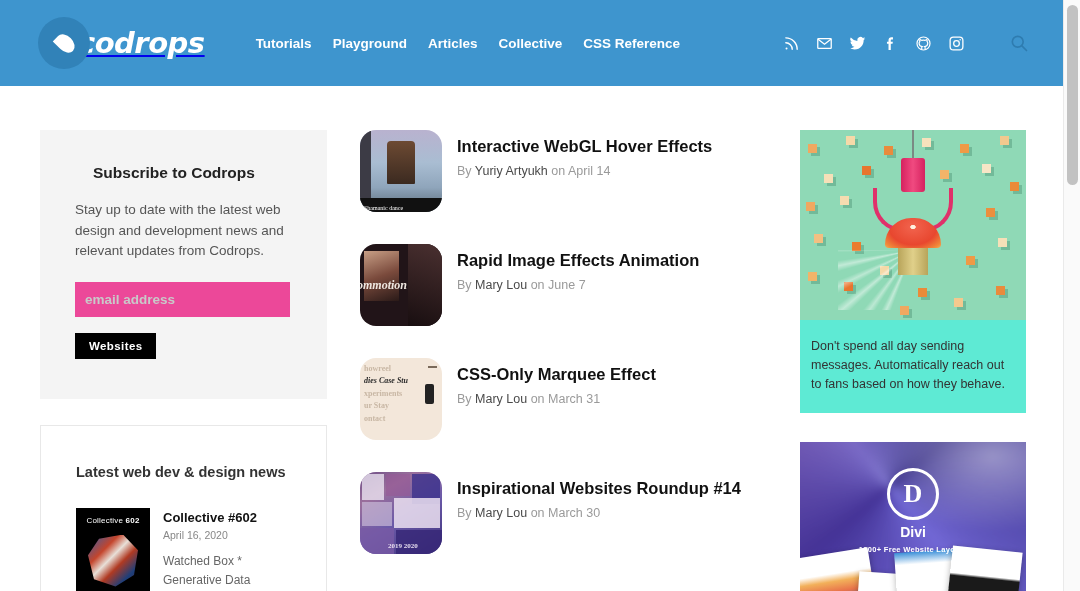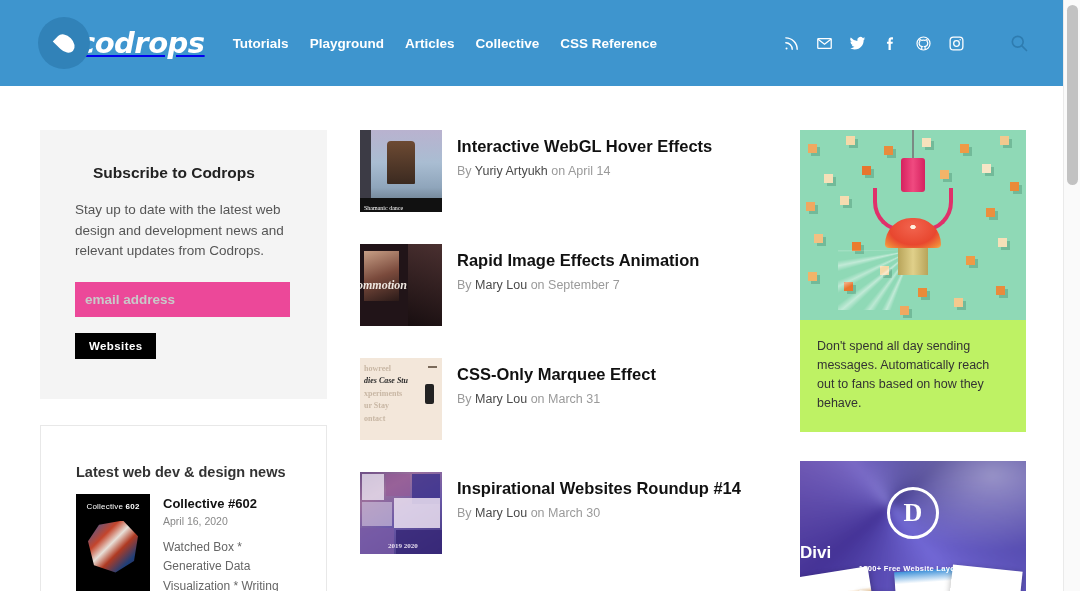--- a/index.html
+++ b/index.html
@@ -42,21 +42,21 @@
     margin-left: -12px;
     color: #fff;
     font-size: 29px;
     font-weight: bold;
     font-style: italic;
     letter-spacing: -0.5px;
     font-family: "DejaVu Sans", sans-serif;
   }
   .nav {
     display: flex; align-items: center;
-    margin-left: 28px;
+    margin-left: 51px;
     gap: 21px;
   }
   .nav a {
     color: #ffffff;
     font-size: 13.5px;
     font-weight: bold;
     text-decoration: none;
     white-space: nowrap;
   }
   .header-right {
@@ -117,21 +117,21 @@
   }
 
   .news-box {
     margin-top: 26px;
     border: 1px solid #e8e8e8;
     width: 287px;
     height: 185px;
     padding: 38px 35px 0 35px;
     overflow: hidden;
   }
-  .news-title { font-size: 14.5px; font-weight: bold; color: #333; margin-bottom: 14px; }
+  .news-title { font-size: 14.5px; font-weight: bold; color: #333; margin-bottom: 28px; }
   .news-item { display: flex; gap: 13px; }
   .news-thumb {
     width: 74px; height: 100px;
     flex: none;
     background: #000;
     position: relative;
     overflow: hidden;
   }
   .nt-label {
     position: absolute; top: 8px; left: 0; right: 0;
@@ -154,20 +154,21 @@
   .nm-excerpt { font-size: 12px; color: #666; line-height: 1.6; margin-top: 11px; }
 
   
   .main { position: absolute; left: 360px; top: 44px; width: 400px; }
   .article { display: flex; gap: 15px; margin-bottom: 32px; }
   .art-thumb {
     width: 82px; height: 82px; flex: none;
     overflow: hidden;
     position: relative;
     background: #ccc;
+    border-radius: 16px;
   }
   .art-body { padding-top: 7px; }
   .art-title {
     font-size: 16.5px; font-weight: bold; color: #111;
     line-height: 1.2; margin-bottom: 7px; white-space: nowrap;
   }
   .art-by { font-size: 12.5px; color: #9a9a9a; }
   .art-by .author { color: #4a4a4a; }
 
   
@@ -278,22 +279,22 @@
     background: conic-gradient(from 200deg at 50% 0%,
       rgba(255,255,255,0.0) 0deg, rgba(255,255,255,0.45) 4deg, rgba(255,255,255,0) 8deg,
       rgba(255,255,255,0) 12deg, rgba(255,255,255,0.4) 16deg, rgba(255,255,255,0) 20deg,
       rgba(255,255,255,0) 26deg, rgba(255,255,255,0.45) 30deg, rgba(255,255,255,0) 34deg,
       rgba(255,255,255,0) 40deg, rgba(255,255,255,0.4) 44deg, rgba(255,255,255,0) 48deg,
       rgba(255,255,255,0) 54deg, rgba(255,255,255,0.45) 58deg, rgba(255,255,255,0) 62deg,
       rgba(255,255,255,0) 68deg, rgba(255,255,255,0.4) 72deg, rgba(255,255,255,0) 76deg,
       rgba(255,255,255,0) 82deg, rgba(255,255,255,0.45) 86deg, rgba(255,255,255,0) 90deg);
   }
   .ad1-cap {
-    background: #bef264;
-    padding: 17px 17px 19px 17px;
+    background: #5eead4;
+    padding: 17px 17px 19px 11px;
     font-size: 12.5px;
     line-height: 1.52;
     color: #333;
   }
   .ad2 {
     margin-top: 29px;
     width: 226px; height: 155px;
     position: relative; overflow: hidden;
     background: linear-gradient(120deg,#4b2f86 0%,#3a3fa0 35%,#5b4fb8 60%,#2f2a7a 100%);
   }
@@ -309,22 +310,22 @@
   .divi-logo {
     position:absolute; left:50%; top:26px; transform:translateX(-50%);
     width:52px; height:52px; border-radius:50%;
     border:3px solid #fff;
     display:flex; align-items:center; justify-content:center;
     color:#fff; font-size:26px; font-weight:bold;
     font-family:"Liberation Serif", serif;
     z-index:3;
   }
   .divi-name {
-    position:absolute; left:0; right:0; top:82px; text-align:left;
-    color:#fff; font-size:17px; font-weight:bold; z-index:3;
+    position:absolute; left:0; right:0; top:82px; text-align:center;
+    color:#fff; font-size:14px; font-weight:bold; z-index:3;
   }
   .divi-sub {
     position:absolute; left:0; right:0; top:103px; text-align:center;
     color:#fff; font-size:7.5px; font-weight:bold; letter-spacing:0.3px; z-index:3;
   }
   .divi-screens { position:absolute; left:0; bottom:0; width:100%; height:58px; z-index:2; }
   .ds {
     position:absolute; background:#fff;
     box-shadow: 0 2px 6px rgba(0,0,0,0.3);
   }
@@ -465,21 +466,21 @@
       <article class="article">
         <div class="art-thumb th2">
           <span class="cap">ommotion</span>
         </div>
         <div class="art-body">
           <h2 class="art-title">Rapid Image Effects Animation</h2>
           <div class="art-by">
             <span>By</span>
             <span class="author">Mary Lou</span>
             <span>on</span>
-            <span>September 7</span>
+            <span>June 7</span>
           </div>
         </div>
       </article>
 
       <article class="article">
         <div class="art-thumb th3">
           <span class="dash"></span>
           <div class="lines">
             <div class="ln">howreel</div>
             <div class="ln hl">dies Case Stu</div>

